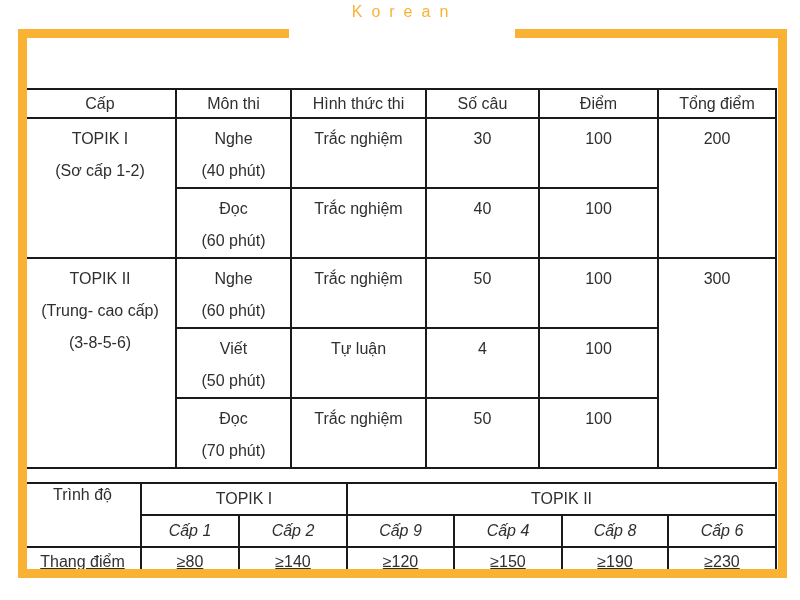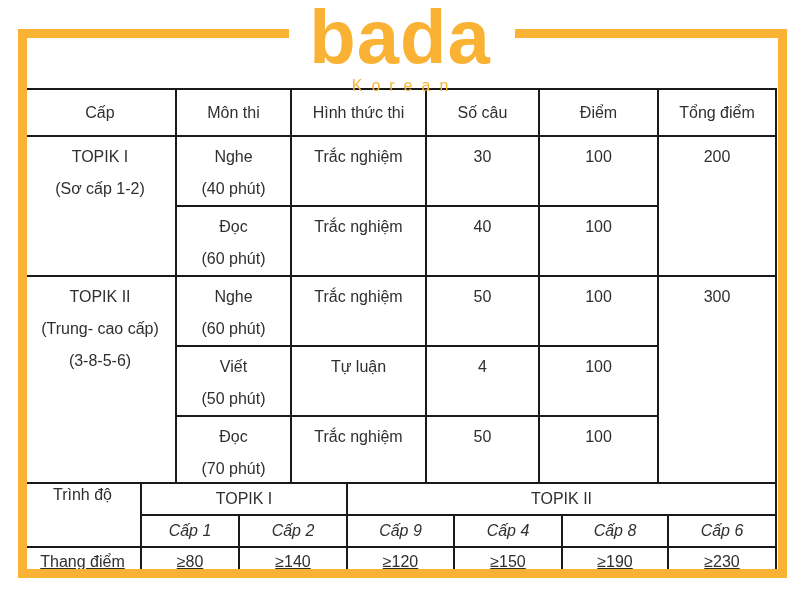--- a/index.html
+++ b/index.html
@@ -35,21 +35,21 @@
   }
 
   table{border-collapse:collapse;table-layout:fixed;background:#fff;z-index:1;position:absolute;}
   th,td{
     border:2px solid var(--border);
     text-align:center;font-size:16px;font-weight:400;color:var(--text);
   }
 
   
   .t1{left:23px;top:88px;width:752px;}
-  .t1 tr.hrow{height:47px;}
+  .t1 tr.hrow{height:29px;}
   .t1 tr.hrow th{vertical-align:middle;}
   .t1 td{vertical-align:top;padding-top:4px;line-height:32px;}
   .t1 tr.r1{height:68px;}
   .t1 tr.r2{height:65px;}
   .t1 tr.r3{height:67px;}
   .t1 tr.r4{height:66px;}
   .t1 tr.r5{height:64px;}
   .cell-line{display:block;line-height:32px;}
 
   
@@ -62,21 +62,20 @@
 </style>
 </head>
 <body>
 
 <div class="stage">
 
   <div class="frame"></div>
   <div class="logo-patch"></div>
 
   <div class="logo">
-    <span class="logo-brand">bada</span>
     <span class="logo-sub">Korean</span>
   </div>
 
   <table class="t1">
     <colgroup>
       <col style="width:152px">
         <col style="width:115px">
         <col style="width:135px">
       <col style="width:113px">
         <col style="width:119px">

